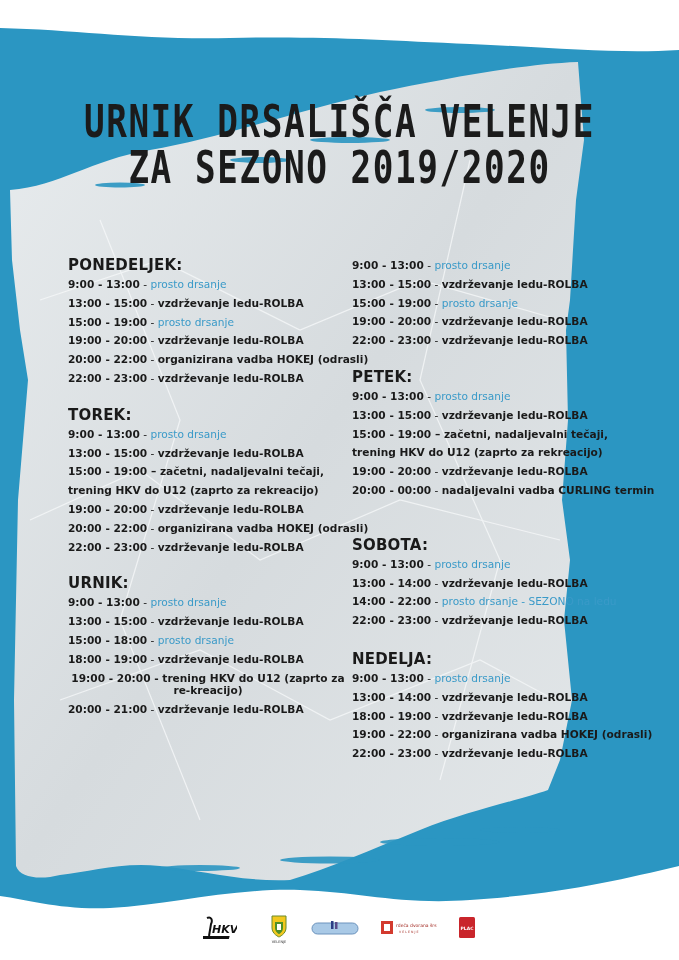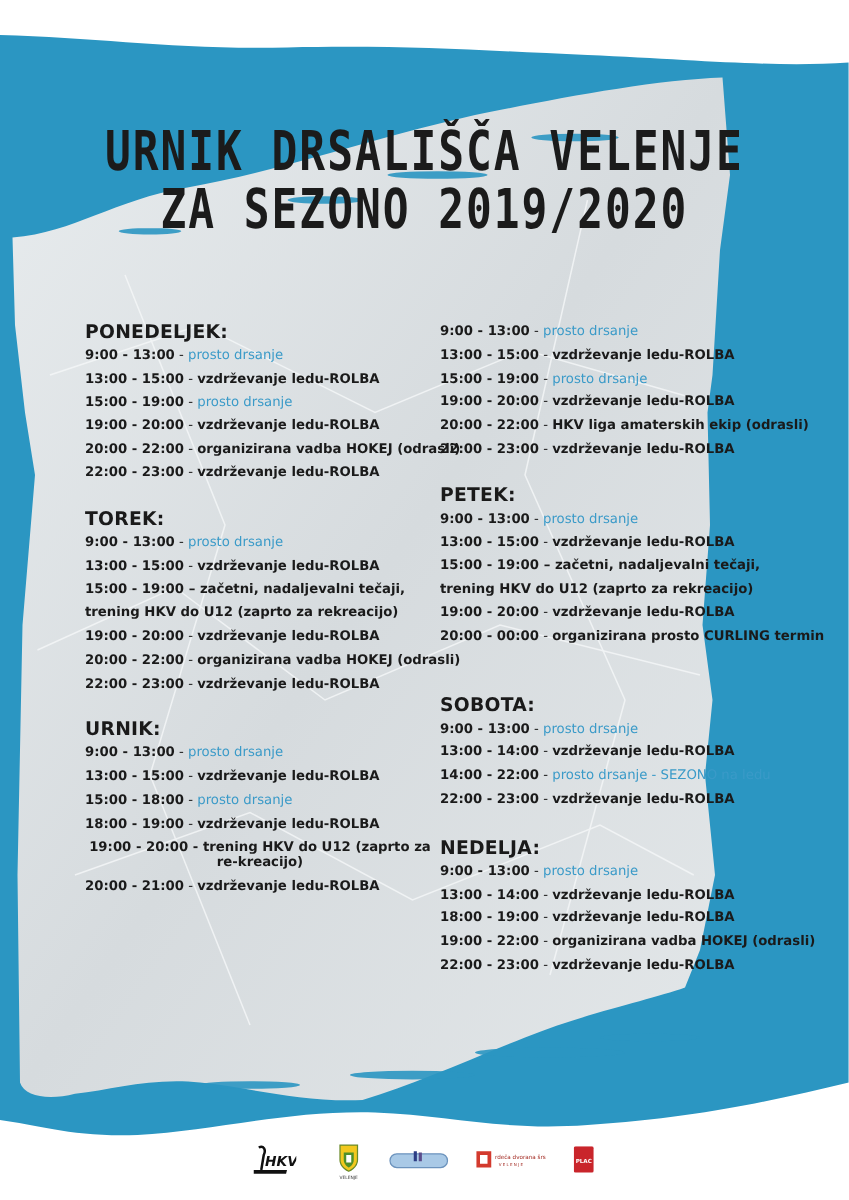--- a/index.html
+++ b/index.html
@@ -128,31 +128,30 @@
   </div>
 </div>
 
 <div class="col right">
 
   <div class="day">
     <div class="entry"><span class="time">9:00 - 13:00</span><span class="sep"> - </span><span class="desc blue">prosto drsanje</span></div>
     <div class="entry"><span class="time">13:00 - 15:00</span><span class="sep"> - </span><span class="desc">vzdrževanje ledu-ROLBA</span></div>
     <div class="entry"><span class="time">15:00 - 19:00</span><span class="sep"> - </span><span class="desc blue">prosto drsanje</span></div>
     <div class="entry"><span class="time">19:00 - 20:00</span><span class="sep"> - </span><span class="desc">vzdrževanje ledu-ROLBA</span></div>
-    <div class="entry"><span class="time">20:00 - 22:00</span><span class="sep"> - </span><span class="desc bold">HKV liga amaterskih ekip (odrasli)</span></div>
     <div class="entry"><span class="time">22:00 - 23:00</span><span class="sep"> - </span><span class="desc">vzdrževanje ledu-ROLBA</span></div>
   </div>
 
   <div class="day" style="margin-top:4px;">
     <div class="day-title">PETEK:</div>
     <div class="entry"><span class="time">9:00 - 13:00</span><span class="sep"> - </span><span class="desc blue">prosto drsanje</span></div>
     <div class="entry"><span class="time">13:00 - 15:00</span><span class="sep"> - </span><span class="desc">vzdrževanje ledu-ROLBA</span></div>
     <div class="entry wrap" style="width:280px;"><span class="time">15:00 - 19:00</span><span class="sep" style="font-weight:bold"> – </span><span class="desc bold">začetni, nadaljevalni tečaji, trening HKV do U12 (zaprto za rekreacijo)</span></div>
     <div class="entry"><span class="time">19:00 - 20:00</span><span class="sep"> - </span><span class="desc">vzdrževanje ledu-ROLBA</span></div>
-    <div class="entry"><span class="time">20:00 - 00:00</span><span class="sep"> - </span><span class="desc bold">organizirana prosto CURLING termin</span></div>
+    <div class="entry"><span class="time">20:00 - 00:00</span><span class="sep"> - </span><span class="desc bold">nadaljevalni vadba CURLING termin</span></div>
   </div>
 
   <div class="day" style="margin-top:36px;">
     <div class="day-title">SOBOTA:</div>
     <div class="entry"><span class="time">9:00 - 13:00</span><span class="sep"> - </span><span class="desc blue">prosto drsanje</span></div>
     <div class="entry"><span class="time">13:00 - 14:00</span><span class="sep"> - </span><span class="desc">vzdrževanje ledu-ROLBA</span></div>
     <div class="entry"><span class="time">14:00 - 22:00</span><span class="sep"> - </span><span class="desc blue">prosto drsanje - SEZONO na ledu</span></div>
     <div class="entry"><span class="time">22:00 - 23:00</span><span class="sep"> - </span><span class="desc">vzdrževanje ledu-ROLBA</span></div>
   </div>
 

